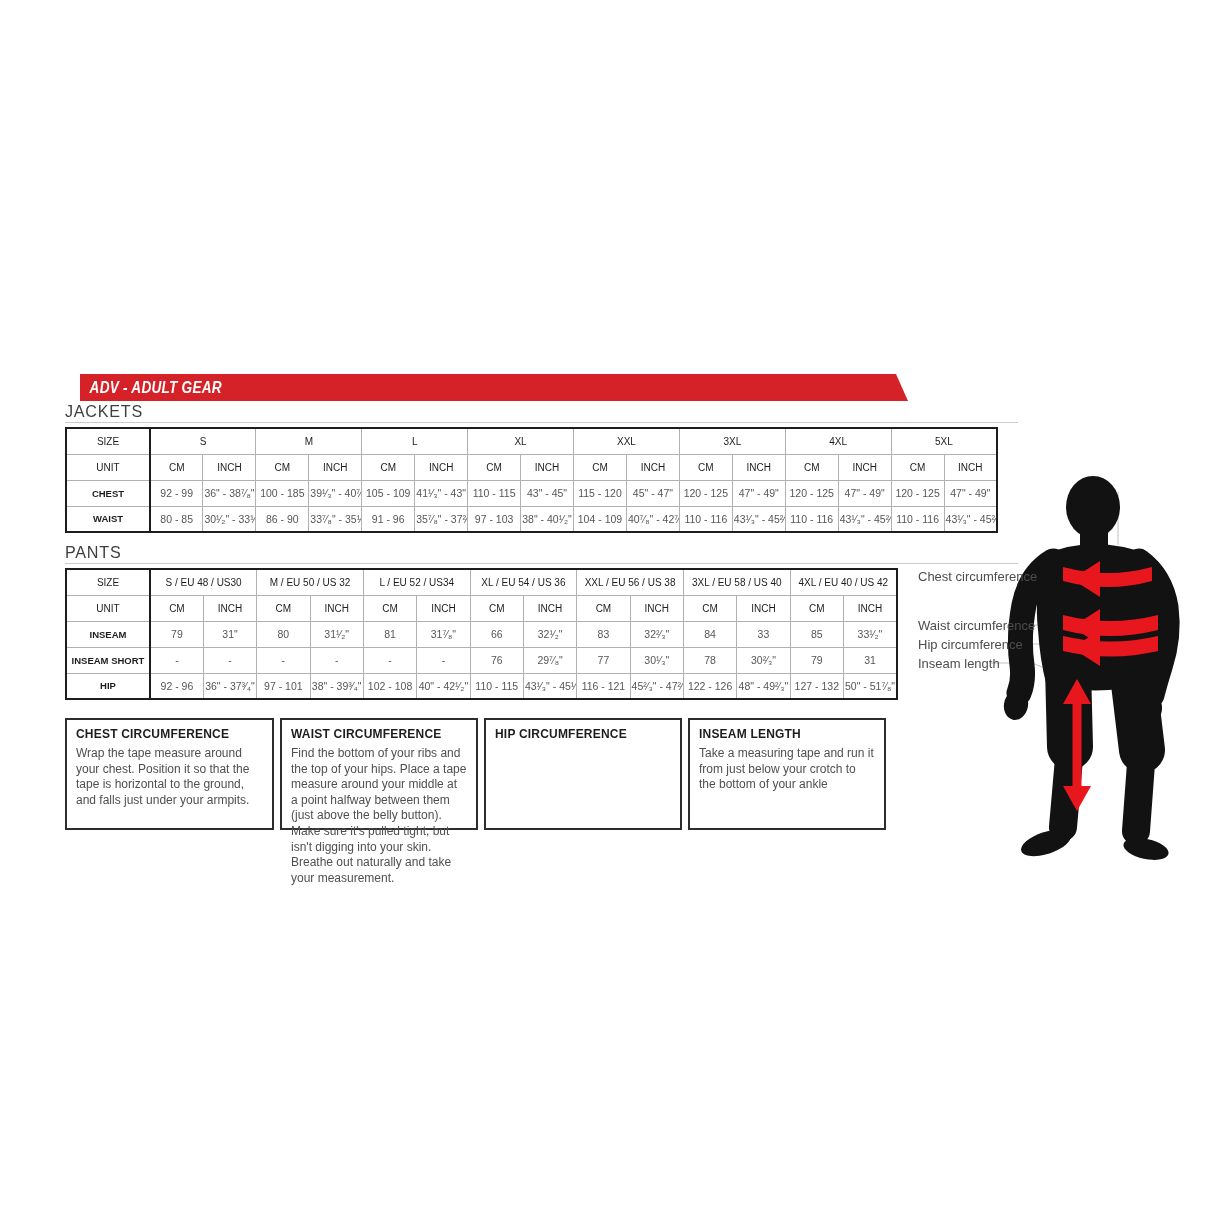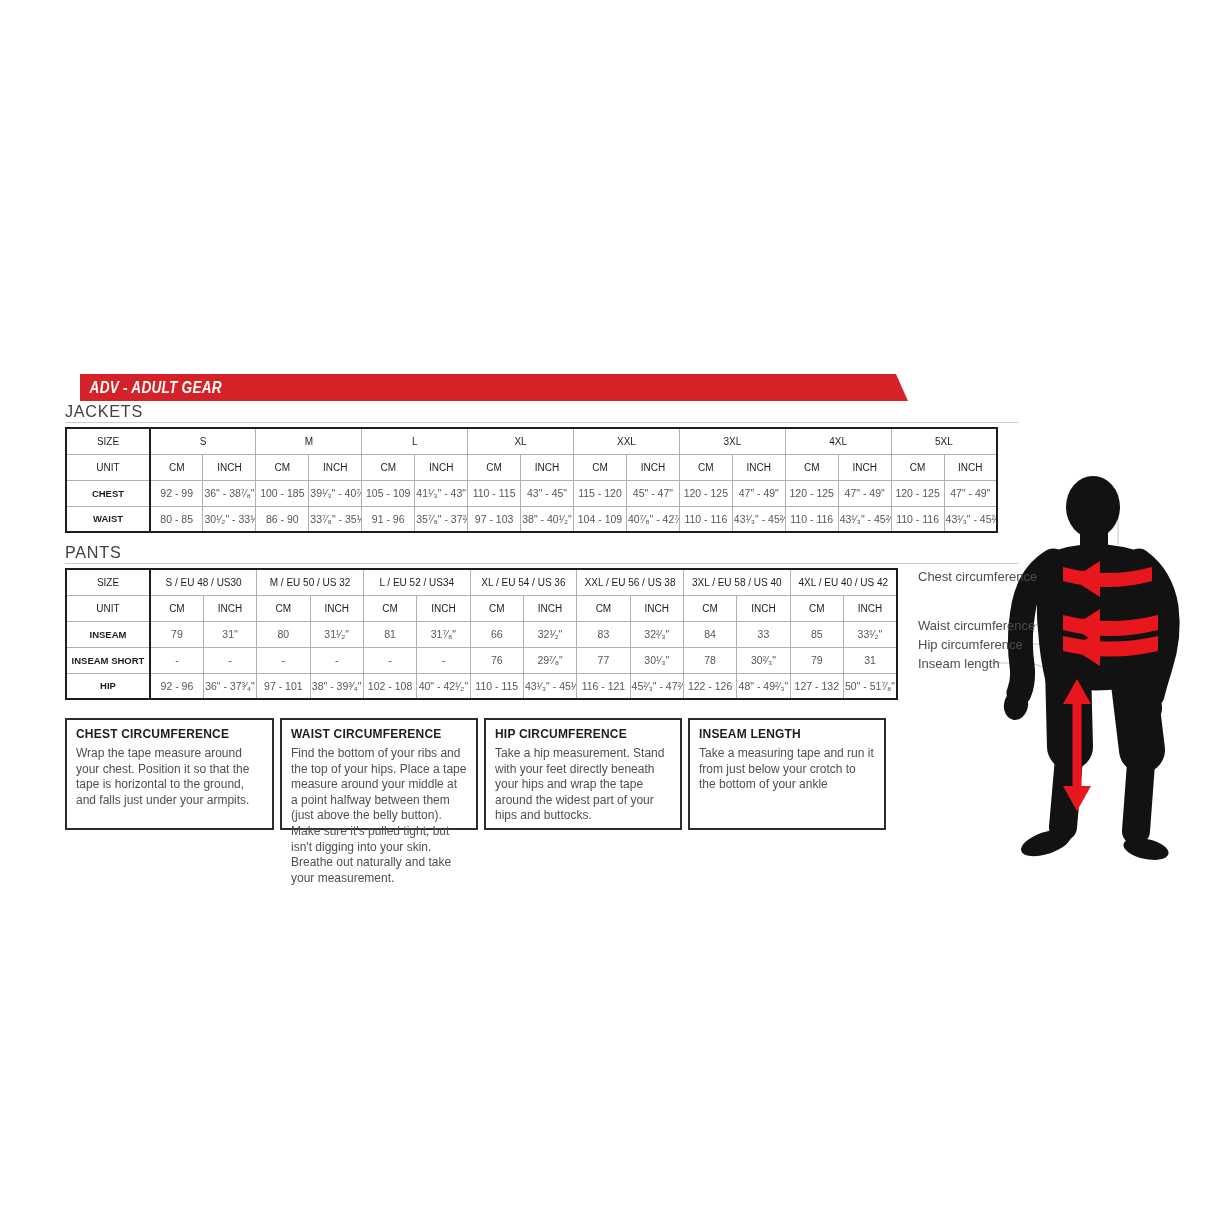--- a/index.html
+++ b/index.html
@@ -256,21 +256,20 @@
 <div class="abs instruction-box" style="left:65px;top:718px;width:209px;height:112px;">
   <h3>CHEST CIRCUMFERENCE</h3>
   <p>Wrap the tape measure around your chest. Position it so that the tape is horizontal to the ground, and falls just under your armpits.</p>
 </div>
 <div class="abs instruction-box" style="left:280px;top:718px;width:198px;height:112px;">
   <h3>WAIST CIRCUMFERENCE</h3>
   <p>Find the bottom of your ribs and the top of your hips. Place a tape measure around your middle at a point halfway between them (just above the belly button). Make sure it's pulled tight, but isn't digging into your skin. Breathe out naturally and take your measurement.</p>
 </div>
 <div class="abs instruction-box" style="left:484px;top:718px;width:198px;height:112px;">
   <h3>HIP CIRCUMFERENCE</h3>
-  <p>Take a hip measurement. Stand with your feet directly beneath your hips and wrap the tape around the widest part of your hips and buttocks.</p>
 </div>
 <div class="abs instruction-box" style="left:688px;top:718px;width:198px;height:112px;">
   <h3>INSEAM LENGTH</h3>
   <p>Take a measuring tape and run it from just below your crotch to the bottom of your ankle</p>
 </div>
 
 <svg class="abs" style="left:900px;top:455px;" width="320" height="410" viewBox="0 0 320 410">
 
   <g stroke="#c6c3bf" stroke-width="1" fill="none">
     <path d="M 218 37 L 218 90"></path>

